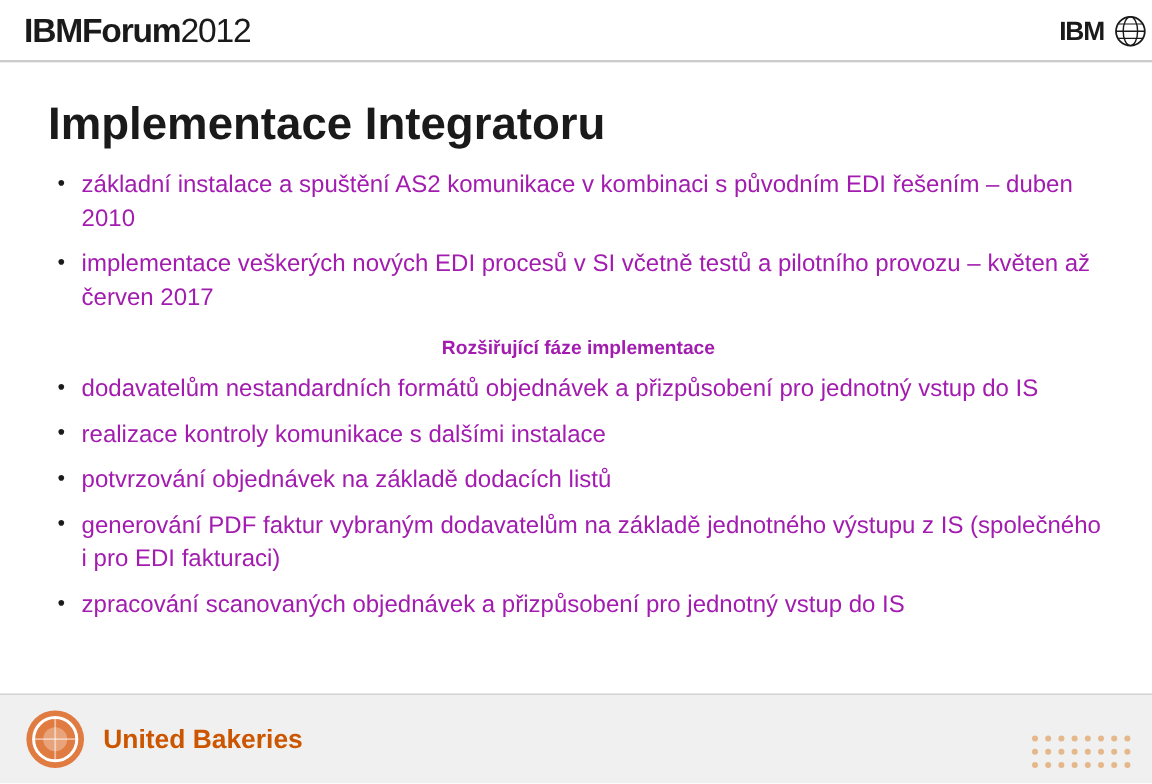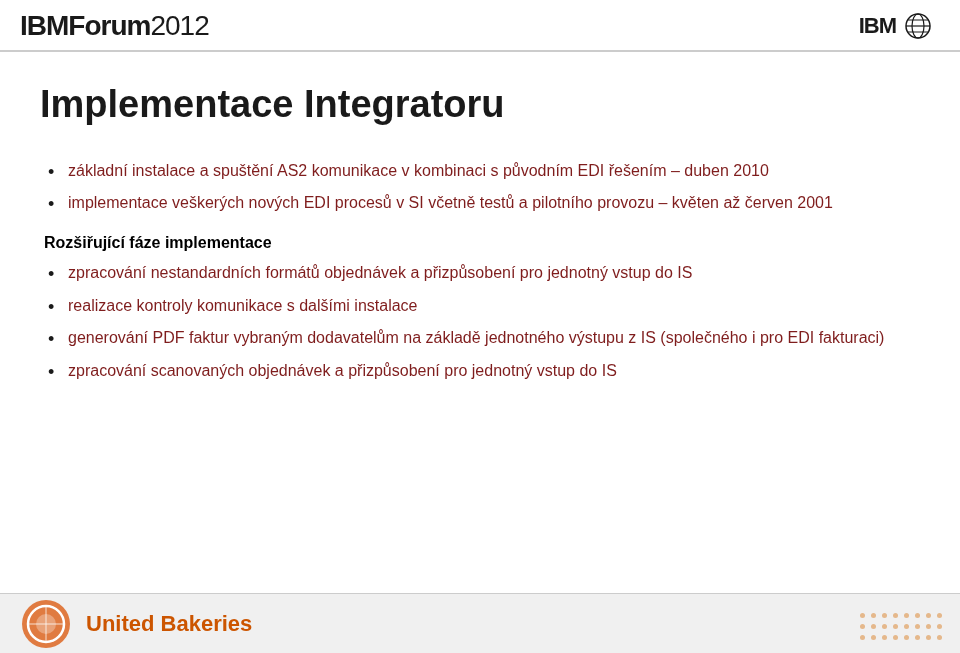--- a/index.html
+++ b/index.html
@@ -15,21 +15,21 @@
       font-family: Arial, Helvetica, sans-serif;
       position: relative;
       overflow: hidden;
     }
 
     
     .header {
       display: flex;
       justify-content: space-between;
       align-items: center;
-      padding: 10px 28px 8px 20px;
+      padding: 10px 4px 8px 20px;
       border-bottom: 2px solid #cccccc;
     }
 
     .header-logo {
       font-size: 28px;
       font-weight: 400;
       color: #1a1a1a;
       letter-spacing: -1px;
     }
 
@@ -66,62 +66,63 @@
 
     
     .main-content {
       padding: 30px 40px 20px 40px;
     }
 
     .slide-title {
       font-size: 38px;
       font-weight: 700;
       color: #1a1a1a;
-      margin-bottom: 32px;
+      margin-bottom: 12px;
       line-height: 1.2;
     }
 
     .bullet-list {
       list-style: none;
       padding: 0;
       margin: 0 0 20px 0;
     }
 
     .bullet-list li {
       position: relative;
       padding-left: 28px;
       margin-bottom: 10px;
-      font-size: 16px;
-      color: #7f1d1d;
+      font-size: 20px;
+      color: #a21caf;
       line-height: 1.4;
     }
 
     .bullet-list li::before {
       content: '•';
       position: absolute;
       left: 8px;
       top: 0;
       font-size: 18px;
       color: #1a1a1a;
     }
 
     .section-heading {
       font-size: 16px;
       font-weight: 700;
-      color: #000000;
+      color: #a21caf;
       margin: 18px 0 10px 4px;
+      text-align: center;
     }
 
     
     .footer {
       position: absolute;
       bottom: 0;
       left: 0;
       right: 0;
-      height: 60px;
+      height: 75px;
       background: #f0f0f0;
       border-top: 1px solid #cccccc;
       display: flex;
       align-items: center;
       padding: 0 20px;
     }
 
     .footer-logo-area {
       display: flex;
       align-items: center;
@@ -178,28 +179,29 @@
       <line x1="4" y1="20" x2="24" y2="20" stroke="#1a1a1a" stroke-width="1"></line>
     </svg>
   </div>
 </div>
 
 <div class="main-content">
   <h1 class="slide-title">Implementace Integratoru</h1>
 
   <ul class="bullet-list">
     <li>základní instalace a spuštění AS2 komunikace v kombinaci s původním EDI řešením – duben 2010</li>
-    <li>implementace veškerých nových EDI procesů v SI včetně testů a pilotního provozu – květen až červen 2001</li>
+    <li>implementace veškerých nových EDI procesů v SI včetně testů a pilotního provozu – květen až červen 2017</li>
   </ul>
 
   <div class="section-heading">Rozšiřující fáze implementace</div>
 
   <ul class="bullet-list">
-    <li>zpracování nestandardních formátů objednávek a přizpůsobení pro jednotný vstup do IS</li>
+    <li>dodavatelům nestandardních formátů objednávek a přizpůsobení pro jednotný vstup do IS</li>
     <li>realizace kontroly komunikace s dalšími instalace</li>
+    <li>potvrzování objednávek na základě dodacích listů</li>
     <li>generování PDF faktur vybraným dodavatelům na základě jednotného výstupu z IS (společného i pro EDI fakturaci)</li>
     <li>zpracování scanovaných objednávek a přizpůsobení pro jednotný vstup do IS</li>
   </ul>
 </div>
 
 <div class="footer">
   <div class="footer-logo-area">
 
     <svg class="footer-circle-logo" viewBox="0 0 52 52" xmlns="http://www.w3.org/2000/svg">
       <circle cx="26" cy="26" r="24" fill="#dd6622" opacity="0.85"></circle>

